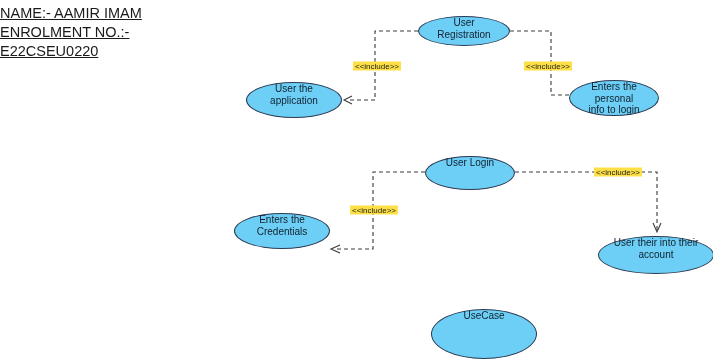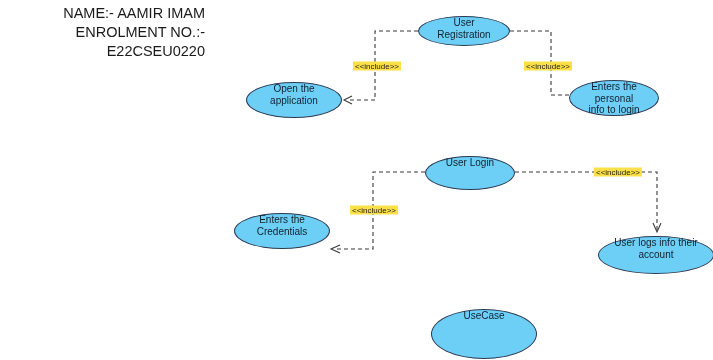--- a/index.html
+++ b/index.html
@@ -13,25 +13,26 @@
     height: 360px;
     background: #ffffff;
     overflow: hidden;
     font-family: "Liberation Sans", sans-serif;
   }
   #header-note {
     position: absolute;
     left: 0px;
     top: 4px;
     width: 205px;
-    text-align: right;
+    text-align: left;
     font-size: 14.5px;
     line-height: 19px;
     color: #1a1a1a;
     white-space: pre-line;
+    text-decoration: underline;
   }
   .node {
     position: absolute;
     box-sizing: border-box;
     border-radius: 50%;
     background: #6DCFF6;
     border: 1.4px solid #2b3a52;
     display: flex;
     align-items: flex-start;
     justify-content: center;
@@ -93,34 +94,34 @@
       <path class="arrow-head" d="M 340 245 L 331 249 L 340 253"></path>
       <path class="edge-path" d="M 515 172 L 657 172 L 657 231"></path>
       <path class="arrow-head" d="M 653 223 L 657 232 L 661 223"></path>
     </svg>
 
   <div id="node-layer">
       <div class="node" style="left: 418px; top: 16px; width: 92px; height: 30px;">
         <span class="node-label">User Registration</span>
       </div>
       <div class="node" style="left: 246px; top: 82px; width: 96px; height: 36px;">
-        <span class="node-label">Open the application</span>
+        <span class="node-label">User the application</span>
       </div>
       <div class="node" style="left: 569px; top: 80px; width: 90px; height: 36px;">
         <span class="node-label">Enters the personal
 info to login</span>
       </div>
       <div class="node" style="left: 425px; top: 156px; width: 90px; height: 34px;">
         <span class="node-label">User Login</span>
       </div>
       <div class="node" style="left: 234px; top: 213px; width: 96px; height: 36px;">
         <span class="node-label">Enters the Credentials</span>
       </div>
       <div class="node" style="left: 598px; top: 236px; width: 116px; height: 38px;">
-        <span class="node-label">User logs info their account</span>
+        <span class="node-label">User their into their account</span>
       </div>
       <div class="node" style="left: 431px; top: 309px; width: 106px; height: 50px;">
         <span class="node-label">UseCase</span>
       </div>
     </div>
   <div id="edge-label-layer">
       <div class="edge-label" style="left: 377px; top: 66px;">&lt;&lt;include&gt;&gt;</div>
       <div class="edge-label" style="left: 548px; top: 66px;">&lt;&lt;include&gt;&gt;</div>
       <div class="edge-label" style="left: 374px; top: 210px;">&lt;&lt;include&gt;&gt;</div>
       <div class="edge-label" style="left: 618px; top: 172px;">&lt;&lt;include&gt;&gt;</div>

